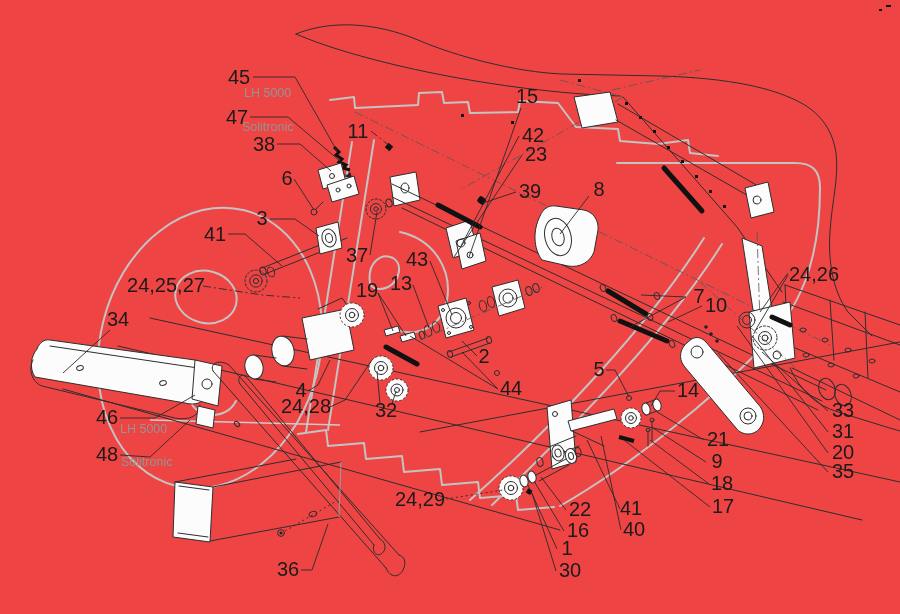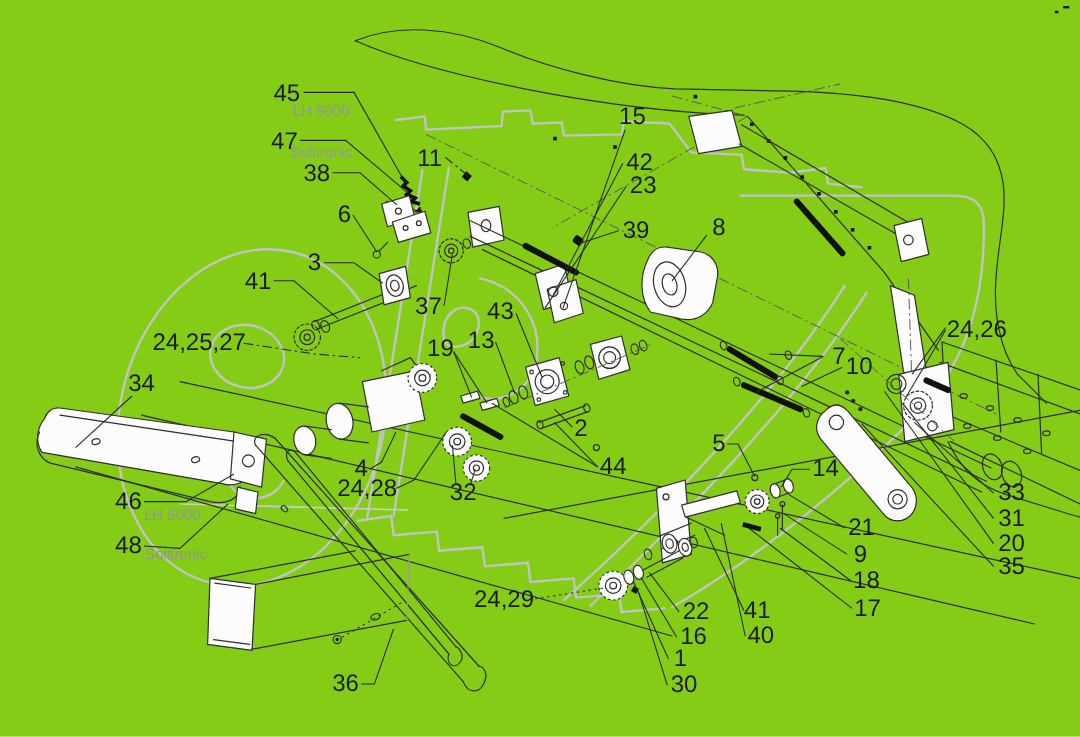--- a/index.html
+++ b/index.html
@@ -1,17 +1,17 @@
 <!DOCTYPE html>
 <html><head>
 <meta charset="utf-8">
 <style>
   html,body{margin:0;padding:0;background:#ffffff;}
   #stage{
-    position:relative;width:900px;height:614px;background:#84cc16;overflow:hidden;
+    position:relative;width:900px;height:614px;background:#ef4444;overflow:hidden;
     font-family:"Liberation Sans", sans-serif;
   }
   svg{display:block}
   
   .wm{stroke:#c3c3c3;stroke-width:2;fill:none;stroke-linejoin:round;stroke-linecap:round}
   .wmthin{stroke:#cccccc;stroke-width:1.4;fill:none}
   .ln{stroke:#2e2e2e;stroke-width:1;fill:none;stroke-linejoin:round;stroke-linecap:round}
   .lnf{stroke:#2e2e2e;stroke-width:1;fill:#fcfcfc;stroke-linejoin:round}
   .gray{stroke:#9b9b9b;stroke-width:1;fill:none}
   .dashdot{stroke:#555;stroke-width:.8;fill:none;stroke-dasharray:9 3 2 3}

